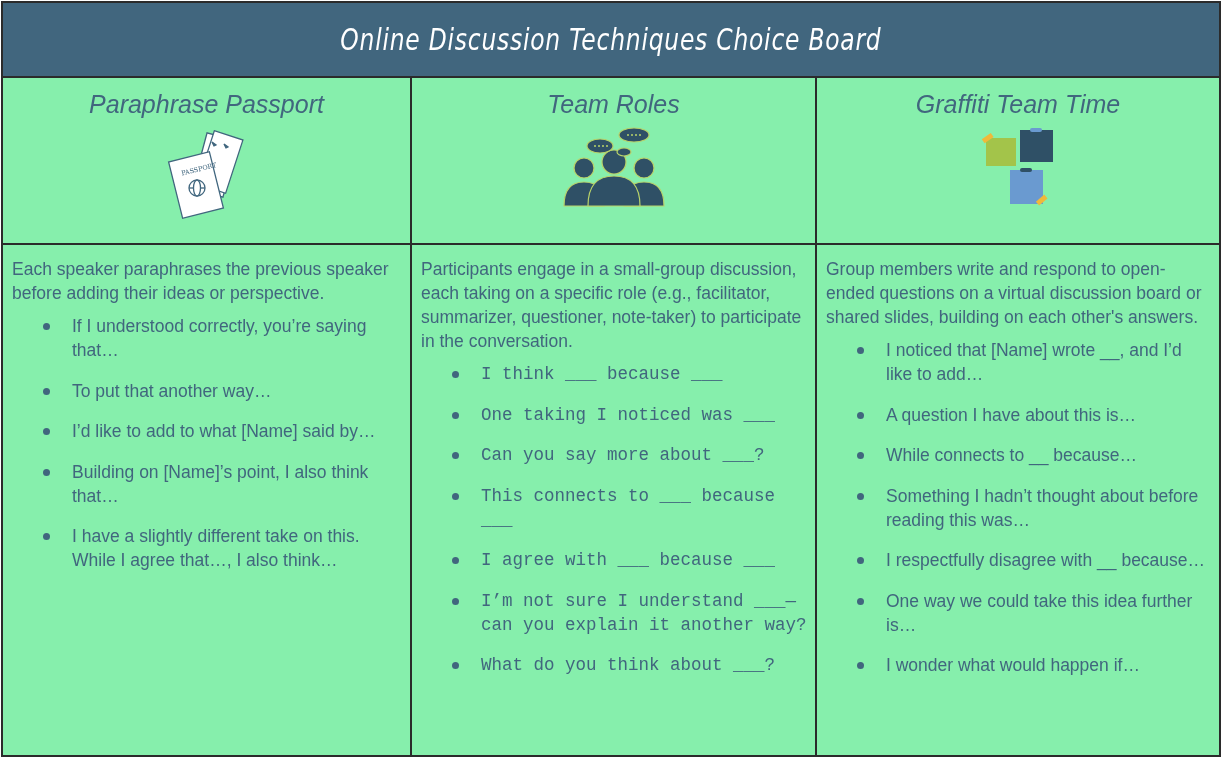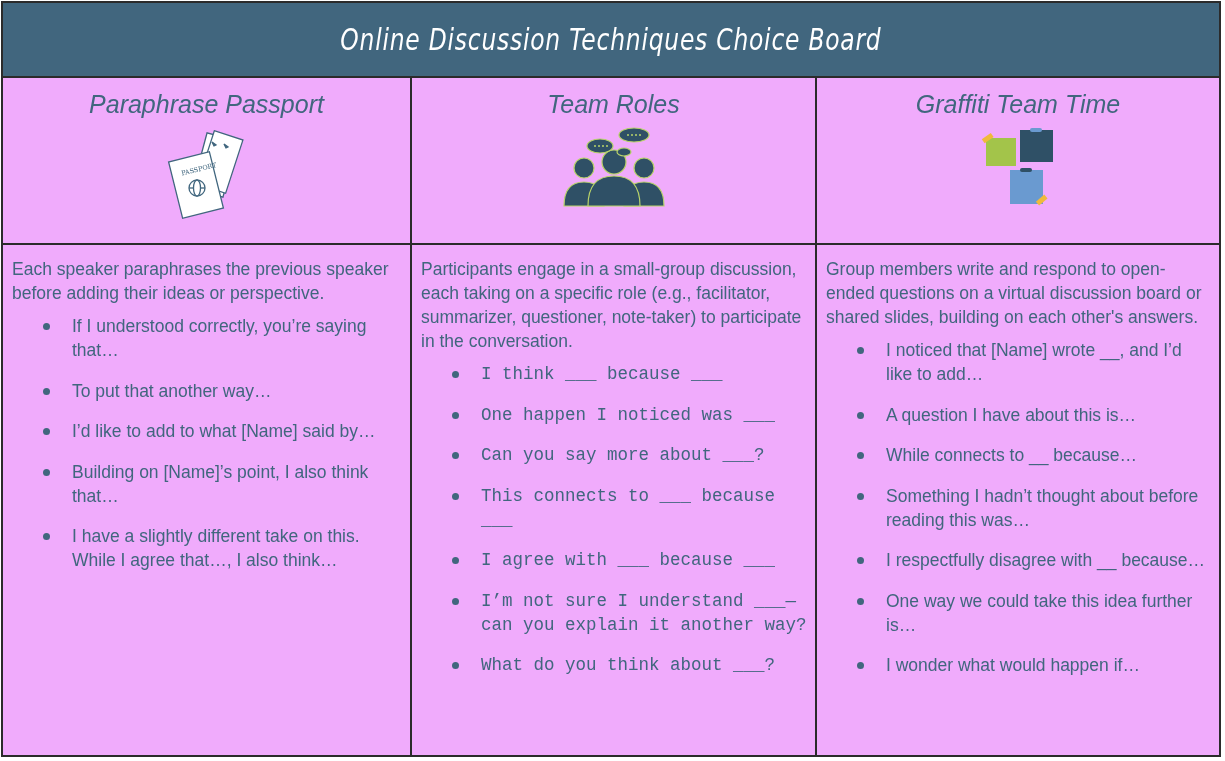--- a/index.html
+++ b/index.html
@@ -1,17 +1,17 @@
 <!DOCTYPE html>
 <html><head>
 <meta charset="utf-8">
 <style>
   html, body { margin: 0; padding: 0; background: #ffffff; }
   body { width: 1225px; height: 761px; overflow: hidden; position: relative; font-family: "Liberation Sans", "DejaVu Sans", sans-serif; }
-  .board { position: absolute; left: 1px; top: 1px; width: 1220px; height: 756px; border: 2px solid #2b2b2b; box-sizing: border-box; background: #f0abfc; }
+  .board { position: absolute; left: 1px; top: 1px; width: 1220px; height: 756px; border: 2px solid #2b2b2b; box-sizing: border-box; background: #86efac; }
   .title-bar { position: absolute; left: 0; top: 0; right: 0; height: 73px; background: #41667e; border-bottom: 2px solid #2b2b2b; display: flex; align-items: center; justify-content: center; }
   .title-bar span { color: #ffffff; font-family: "DejaVu Sans", sans-serif; font-size: 30px; font-weight: 300; letter-spacing: 1px; transform: scaleX(0.78); display: inline-block; font-style: oblique 3deg; }
   .col { position: absolute; top: 75px; bottom: 0; box-sizing: border-box; }
   .col.c1 { left: 0; width: 409px; border-right: 2px solid #2b2b2b; }
   .col.c2 { left: 409px; width: 405px; border-right: 2px solid #2b2b2b; }
   .col.c3 { left: 814px; width: 402px; }
   .head { height: 165px; border-bottom: 2px solid #2b2b2b; position: relative; }
   .head h2 { margin: 0; position: absolute; top: 12px; left: 0; right: 0; text-align: center; font-weight: 400; font-size: 25px; color: #41667e; font-style: italic; }
   .icon { position: absolute; left: 50%; top: 52px; transform: translateX(-50%); }
   .body { padding: 12px 8px 0 9px; color: #41667e; font-size: 17.5px; line-height: 24px; }
@@ -87,21 +87,21 @@
               <circle cx="74" cy="9" r="1"></circle>
               <circle cx="78" cy="9" r="1"></circle>
           </g>
         </svg>
       </div>
     </div>
     <div class="body">
       <p>Participants engage in a small-group discussion, each taking on a specific role (e.g., facilitator, summarizer, questioner, note-taker) to participate in the conversation.</p>
       <ul>
         <li>I think ___ because ___</li>
-        <li>One happen I noticed was ___</li>
+        <li>One taking I noticed was ___</li>
         <li>Can you say more about ___?</li>
         <li>This connects to ___ because ___</li>
         <li>I agree with ___ because ___</li>
         <li>I’m not sure I understand ___—can you explain it another way?</li>
         <li>What do you think about ___?</li>
       </ul>
     </div>
   </div>
 
   <div class="col c3">

